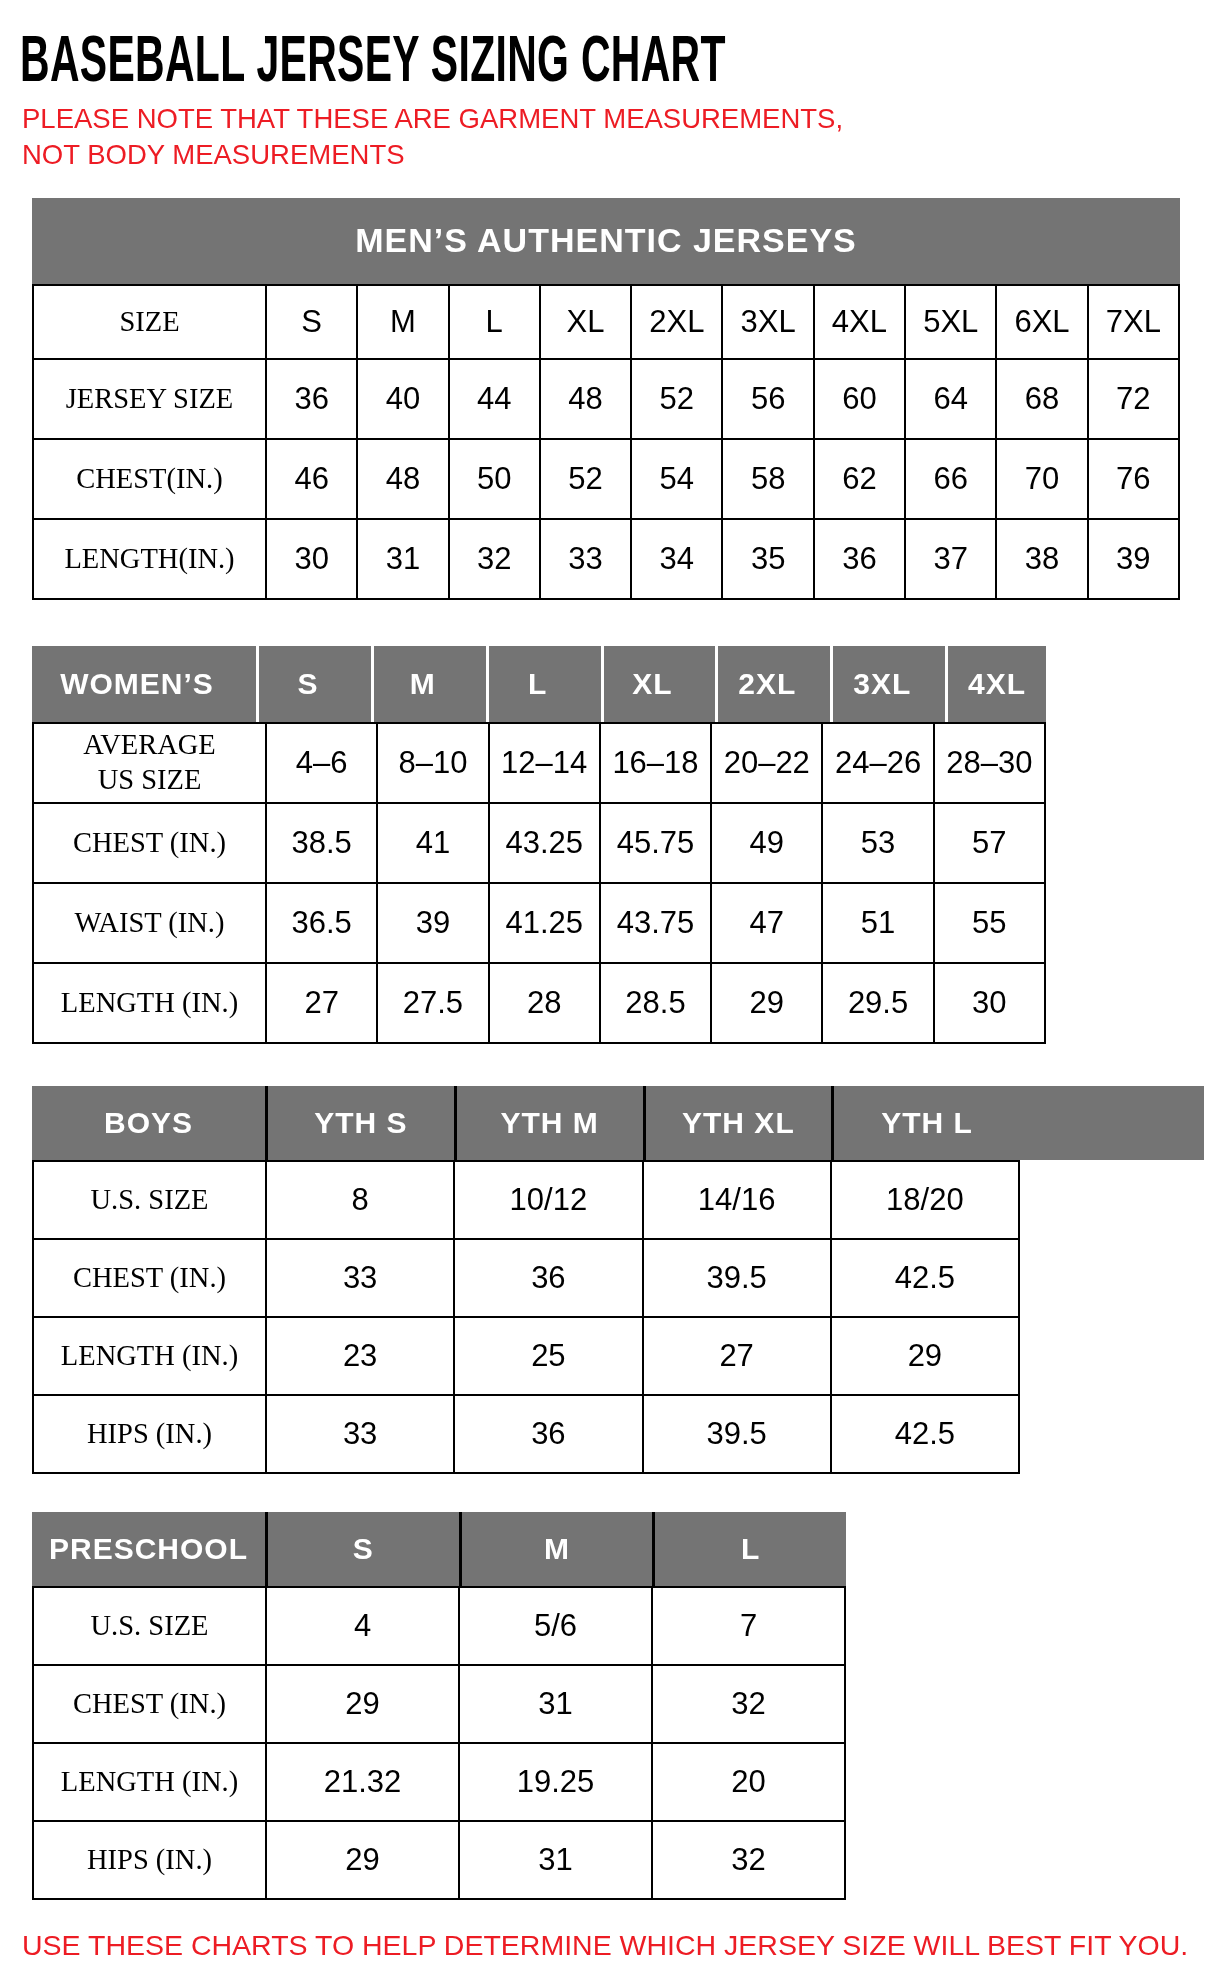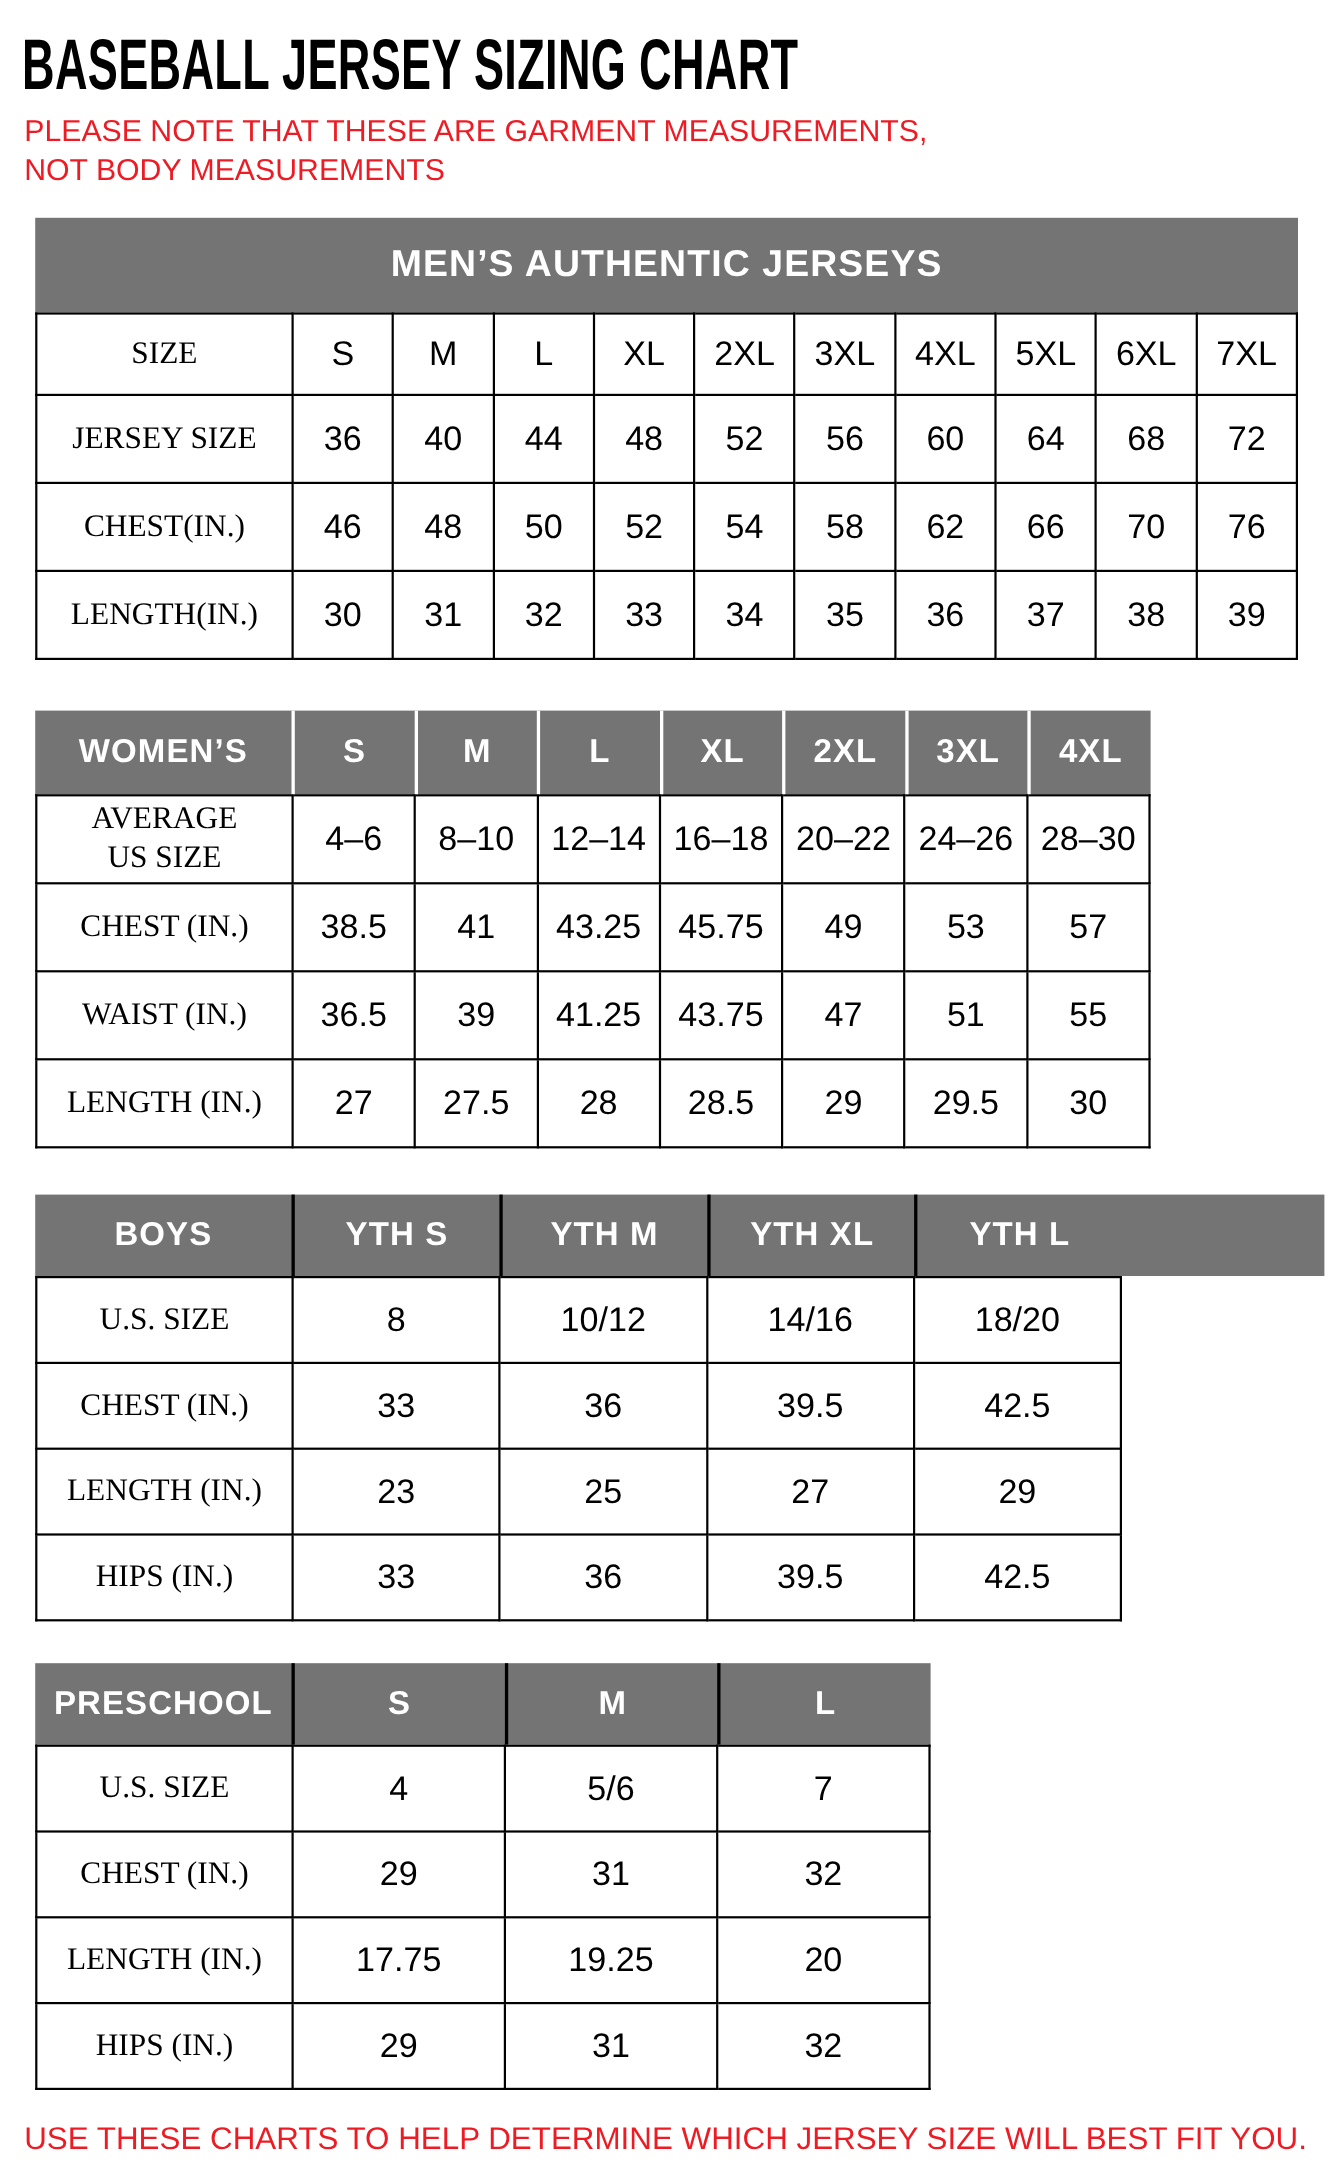--- a/index.html
+++ b/index.html
@@ -106,21 +106,21 @@
               <td>35</td>
               <td>36</td>
               <td>37</td>
               <td>38</td>
               <td>39</td>
             </tr>
           </tbody>
         </table>
       </div>
       <div class="table-block" style="margin-top: 46px; width: 1014px;">
-        <div class="band" style="height: 76px; font-size: 30px;">
+        <div class="band" style="height: 76px; font-size: 30px; gap: 14px;">
           <div class="bcell" style="width: 233px;">WOMEN’S</div>
           <div class="bcell" style="width: 111.571px; border-left: 3px solid rgb(255, 255, 255);">S</div>
           <div class="bcell" style="width: 111.571px; border-left: 3px solid rgb(255, 255, 255);">M</div>
           <div class="bcell" style="width: 111.571px; border-left: 3px solid rgb(255, 255, 255);">L</div>
           <div class="bcell" style="width: 111.571px; border-left: 3px solid rgb(255, 255, 255);">XL</div>
           <div class="bcell" style="width: 111.571px; border-left: 3px solid rgb(255, 255, 255);">2XL</div>
           <div class="bcell" style="width: 111.571px; border-left: 3px solid rgb(255, 255, 255);">3XL</div>
           <div class="bcell" style="width: 111.571px; border-left: 3px solid rgb(255, 255, 255);">4XL</div>
         </div>
         <table style="width: 1014px;">
@@ -235,21 +235,21 @@
               <td>7</td>
             </tr>
             <tr style="height: 78px;">
               <td class="label">CHEST (IN.)</td>
               <td>29</td>
               <td>31</td>
               <td>32</td>
             </tr>
             <tr style="height: 78px;">
               <td class="label">LENGTH (IN.)</td>
-              <td>17.75</td>
+              <td>21.32</td>
               <td>19.25</td>
               <td>20</td>
             </tr>
             <tr style="height: 78px;">
               <td class="label">HIPS (IN.)</td>
               <td>29</td>
               <td>31</td>
               <td>32</td>
             </tr>
           </tbody>

